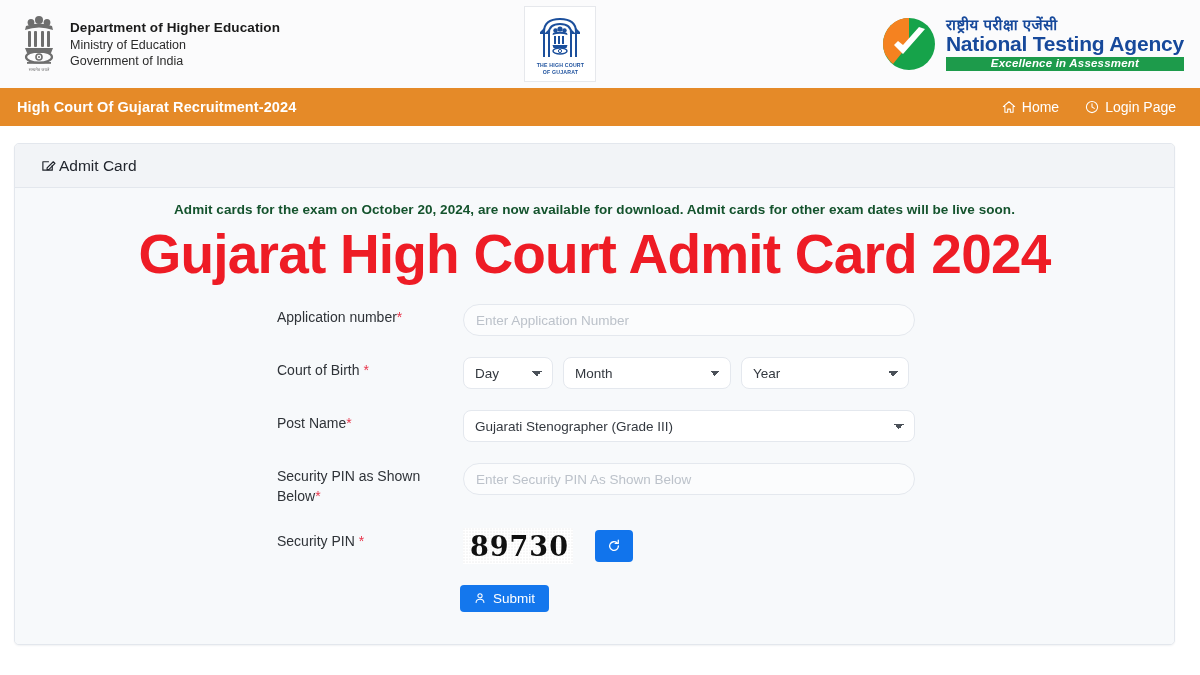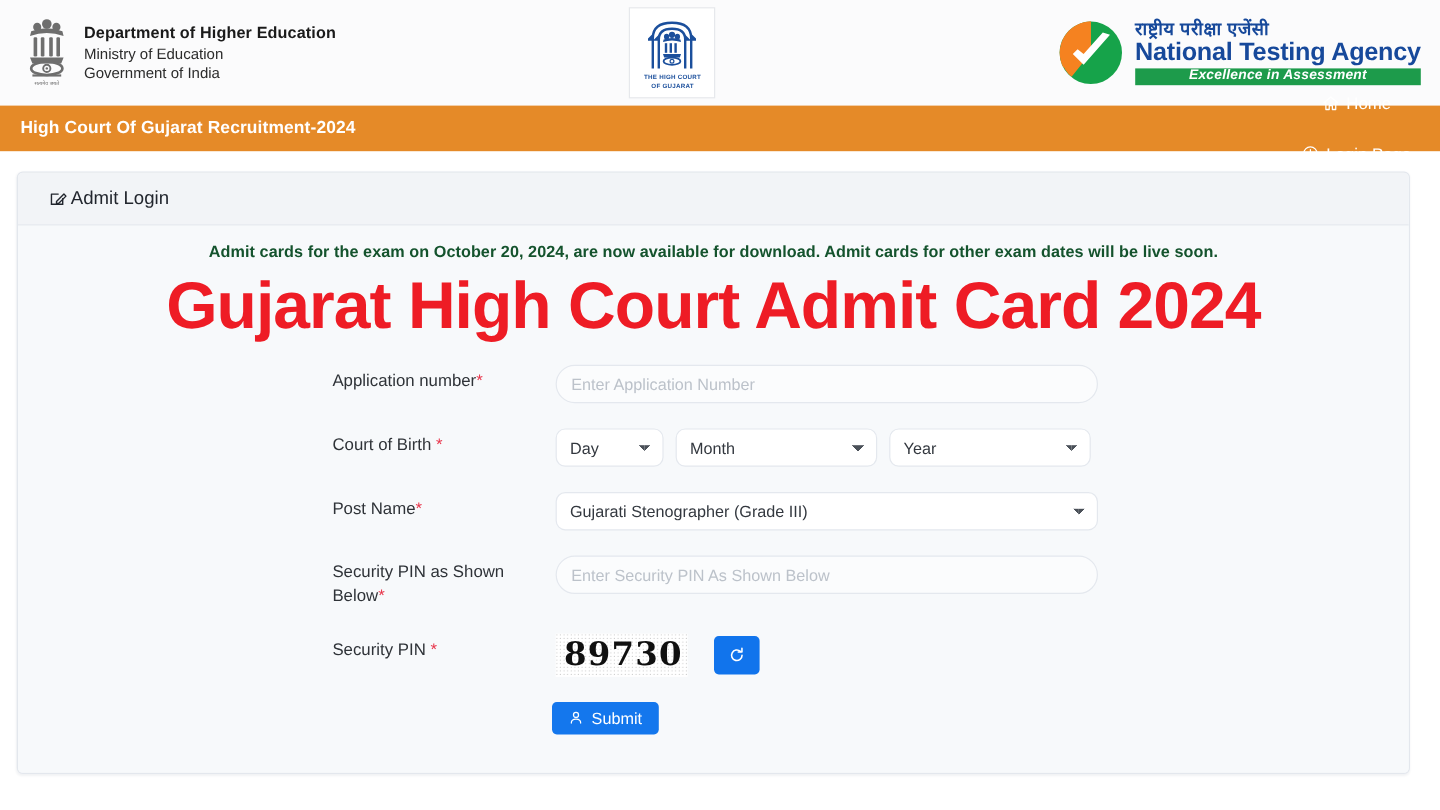--- a/index.html
+++ b/index.html
@@ -50,21 +50,21 @@
   
   .navbar {
     position: absolute; left: 0; top: 88px; width: 1200px; height: 38px;
     background: #e58a28;
     display: flex; align-items: center; justify-content: space-between;
   }
   .nav-title {
     color: #ffffff; font-size: 14.5px; font-weight: bold; padding-left: 17px;
     letter-spacing: 0.1px;
   }
-  .nav-links { display: flex; align-items: center; gap: 26px; padding-right: 24px; flex-direction: column; }
+  .nav-links { display: flex; align-items: center; gap: 26px; padding-right: 24px; }
   .nav-link {
     color: #ffffff; font-size: 14px; display: flex; align-items: center; gap: 6px;
     cursor: pointer; text-decoration: none;
   }
   .nav-ico { width: 14px; height: 14px; display: block; }
 
   
   .card {
     position: absolute; left: 14px; top: 143px; width: 1161px; height: 502px;
     background: #f7f9fb;
@@ -249,21 +249,21 @@
   </div>
 
   <div class="card">
 
     <div class="card-head">
       <div class="card-head-title">
         <svg class="edit-ico" viewBox="0 0 16 16">
           <path d="M2 4 h6 M2 4 v9 h10 V8" fill="none" stroke="#22262e" stroke-width="1.25" stroke-linecap="round"></path>
           <path d="M6.5 10.6 l6.6 -6.6 l1.8 1.8 l-6.6 6.6 h-1.8 z" fill="none" stroke="#22262e" stroke-width="1.25" stroke-linejoin="round"></path>
         </svg>
-        <span>Admit Login</span>
+        <span>Admit Card</span>
       </div>
     </div>
 
     <div class="card-body">
 
       <div class="notice">Admit cards for the exam on October 20, 2024, are now available for download. Admit cards for other exam dates will be live soon.</div>
       <div class="headline">Gujarat High Court Admit Card 2024</div>
 
       <div class="form">
 

